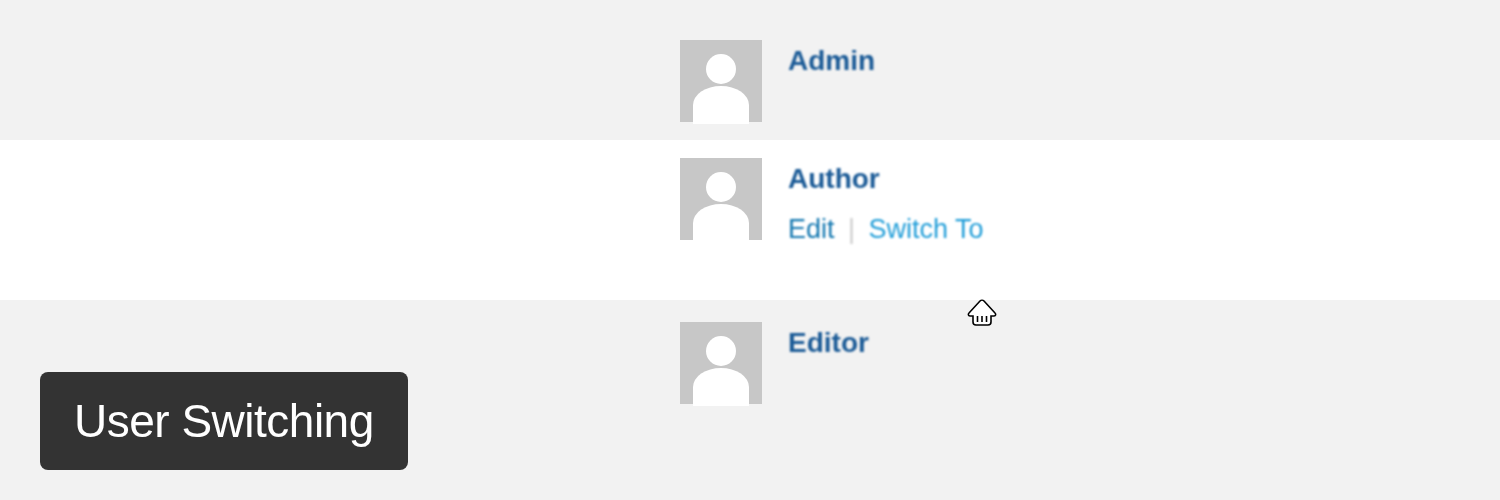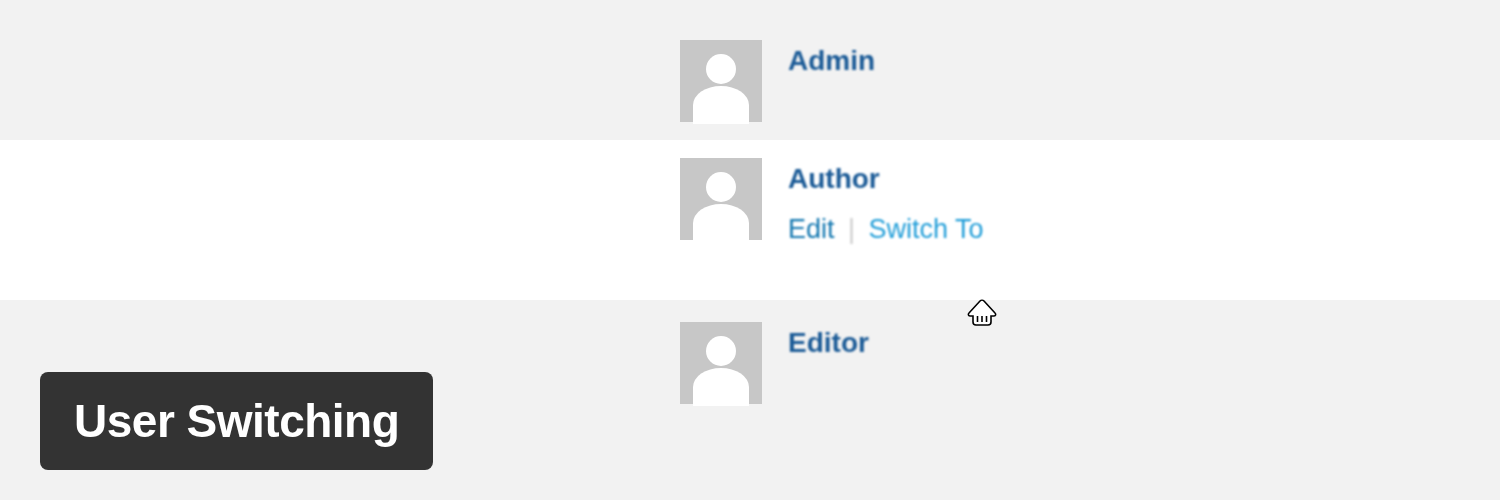--- a/index.html
+++ b/index.html
@@ -91,21 +91,21 @@
     .action-switch {
       color: #1f9dd8;
     }
     .title-badge {
       position: absolute;
       bottom: 30px;
       left: 40px;
       background: #333333;
       color: #ffffff;
       font-size: 46px;
-      font-weight: 700;
+      font-weight: 400;
       padding: 22px 34px;
       border-radius: 8px;
       letter-spacing: -0.5px;
     }
     .cursor {
       position: absolute;
       top: 294px;
       left: 966px;
       width: 32px;
       height: 36px;

